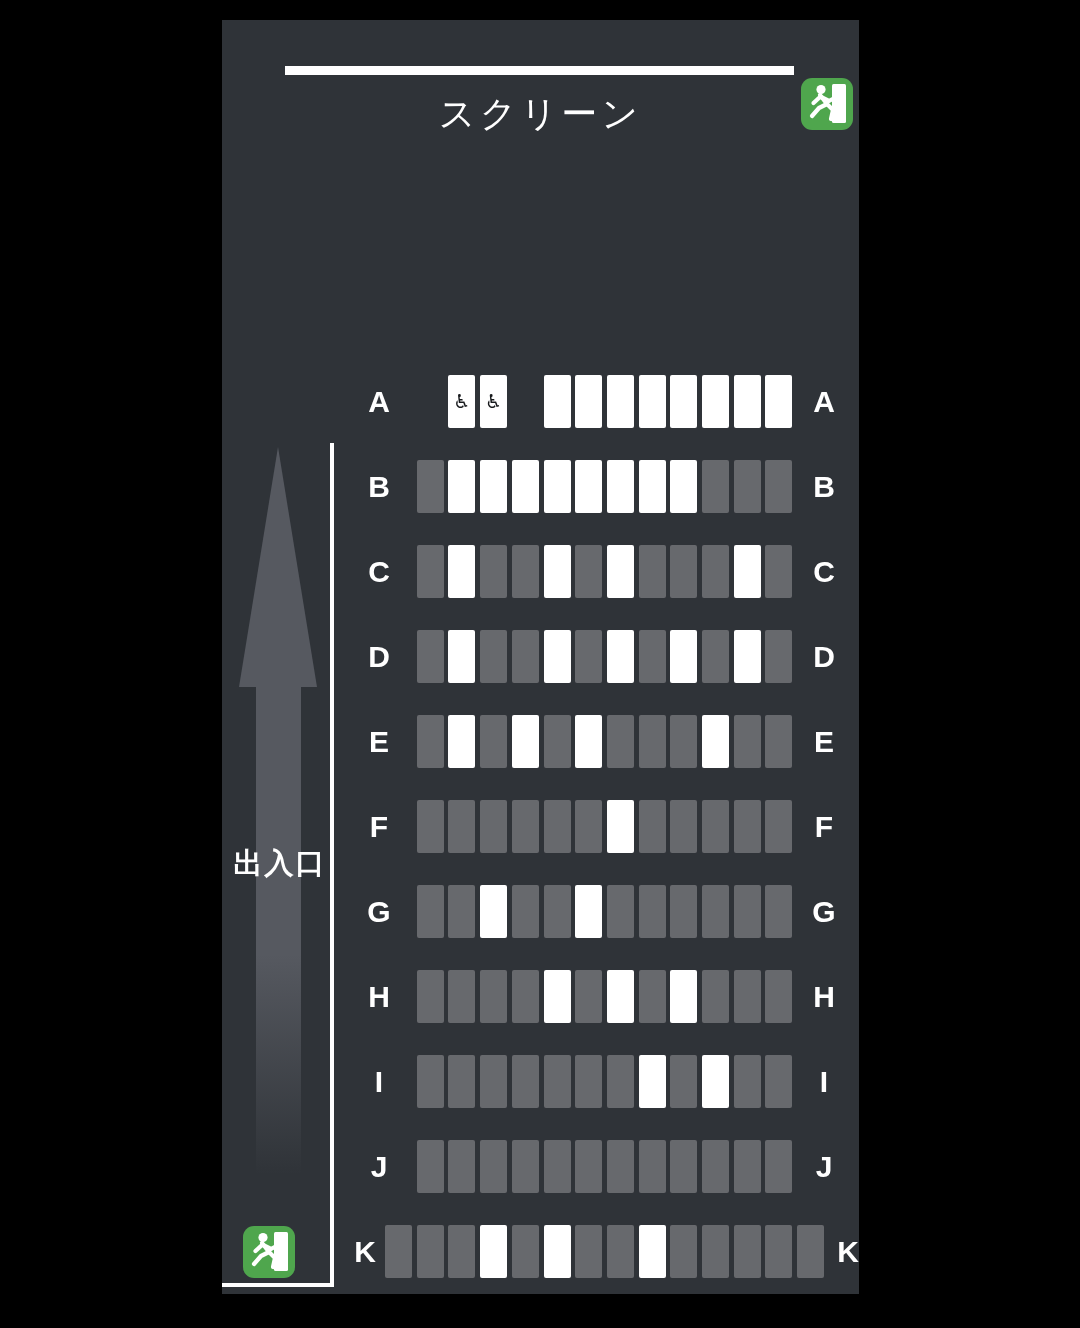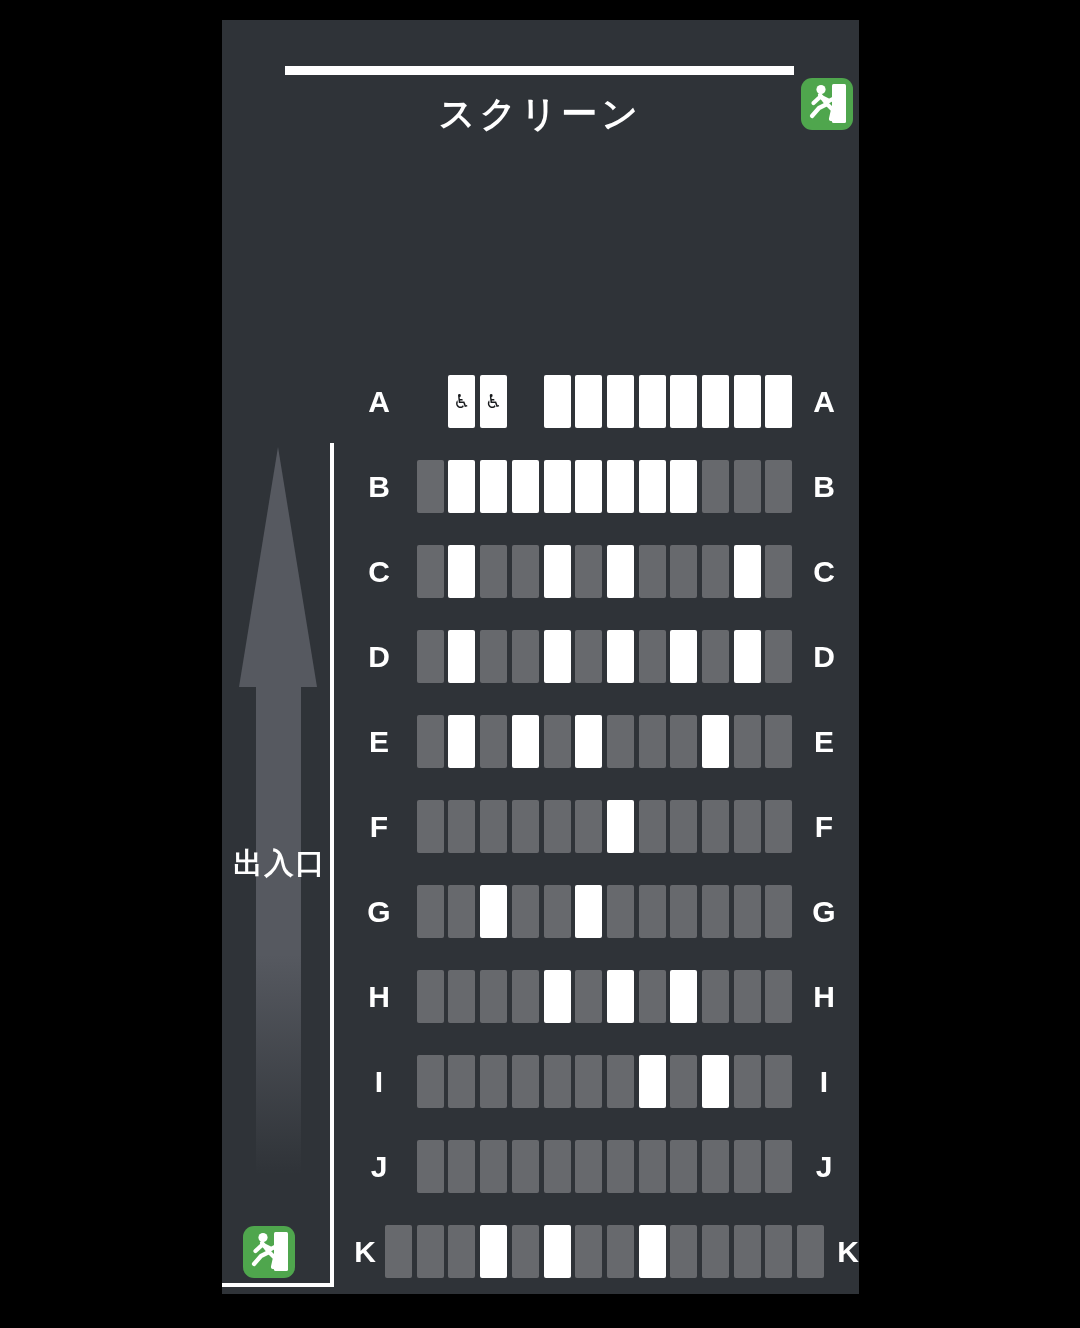--- a/index.html
+++ b/index.html
@@ -1,21 +1,21 @@
 <!DOCTYPE html>
 <html><head>
 <meta charset="utf-8">
 <style>
   html,body{margin:0;padding:0;background:#000;}
   .stage{position:relative;width:1080px;height:1328px;background:#000;overflow:hidden;
          font-family:"Liberation Sans","DejaVu Sans",sans-serif;}
   .panel{position:absolute;left:222px;top:20px;width:637px;height:1274px;background:#2f3338;}
   .screen-line{position:absolute;left:63px;top:46px;width:509px;height:9px;background:#fff;}
   .screen-title{position:absolute;left:0;top:70px;width:637px;text-align:center;color:#fff;
-                font-size:36px;font-weight:bold;letter-spacing:4px;}
+                font-size:36px;font-weight:normal;letter-spacing:4px;}
   .exit-icon{position:absolute;width:52px;height:52px;}
   .exit-tr{left:579px;top:58px;}
   .exit-bl{left:21px;top:1206px;}
   .corridor-v{position:absolute;left:108px;top:423px;width:4px;height:844px;background:#fff;}
   .corridor-h{position:absolute;left:0px;top:1263px;width:112px;height:4px;background:#fff;}
   .arrow-head{position:absolute;left:17px;top:427px;width:0;height:0;
               border-left:39px solid transparent;border-right:39px solid transparent;
               border-bottom:240px solid #565960;}
   .arrow-shaft{position:absolute;left:34px;top:665px;width:45px;height:490px;
                background:linear-gradient(to bottom,#565960 0%,#565960 55%,rgba(86,89,96,0) 100%);}

